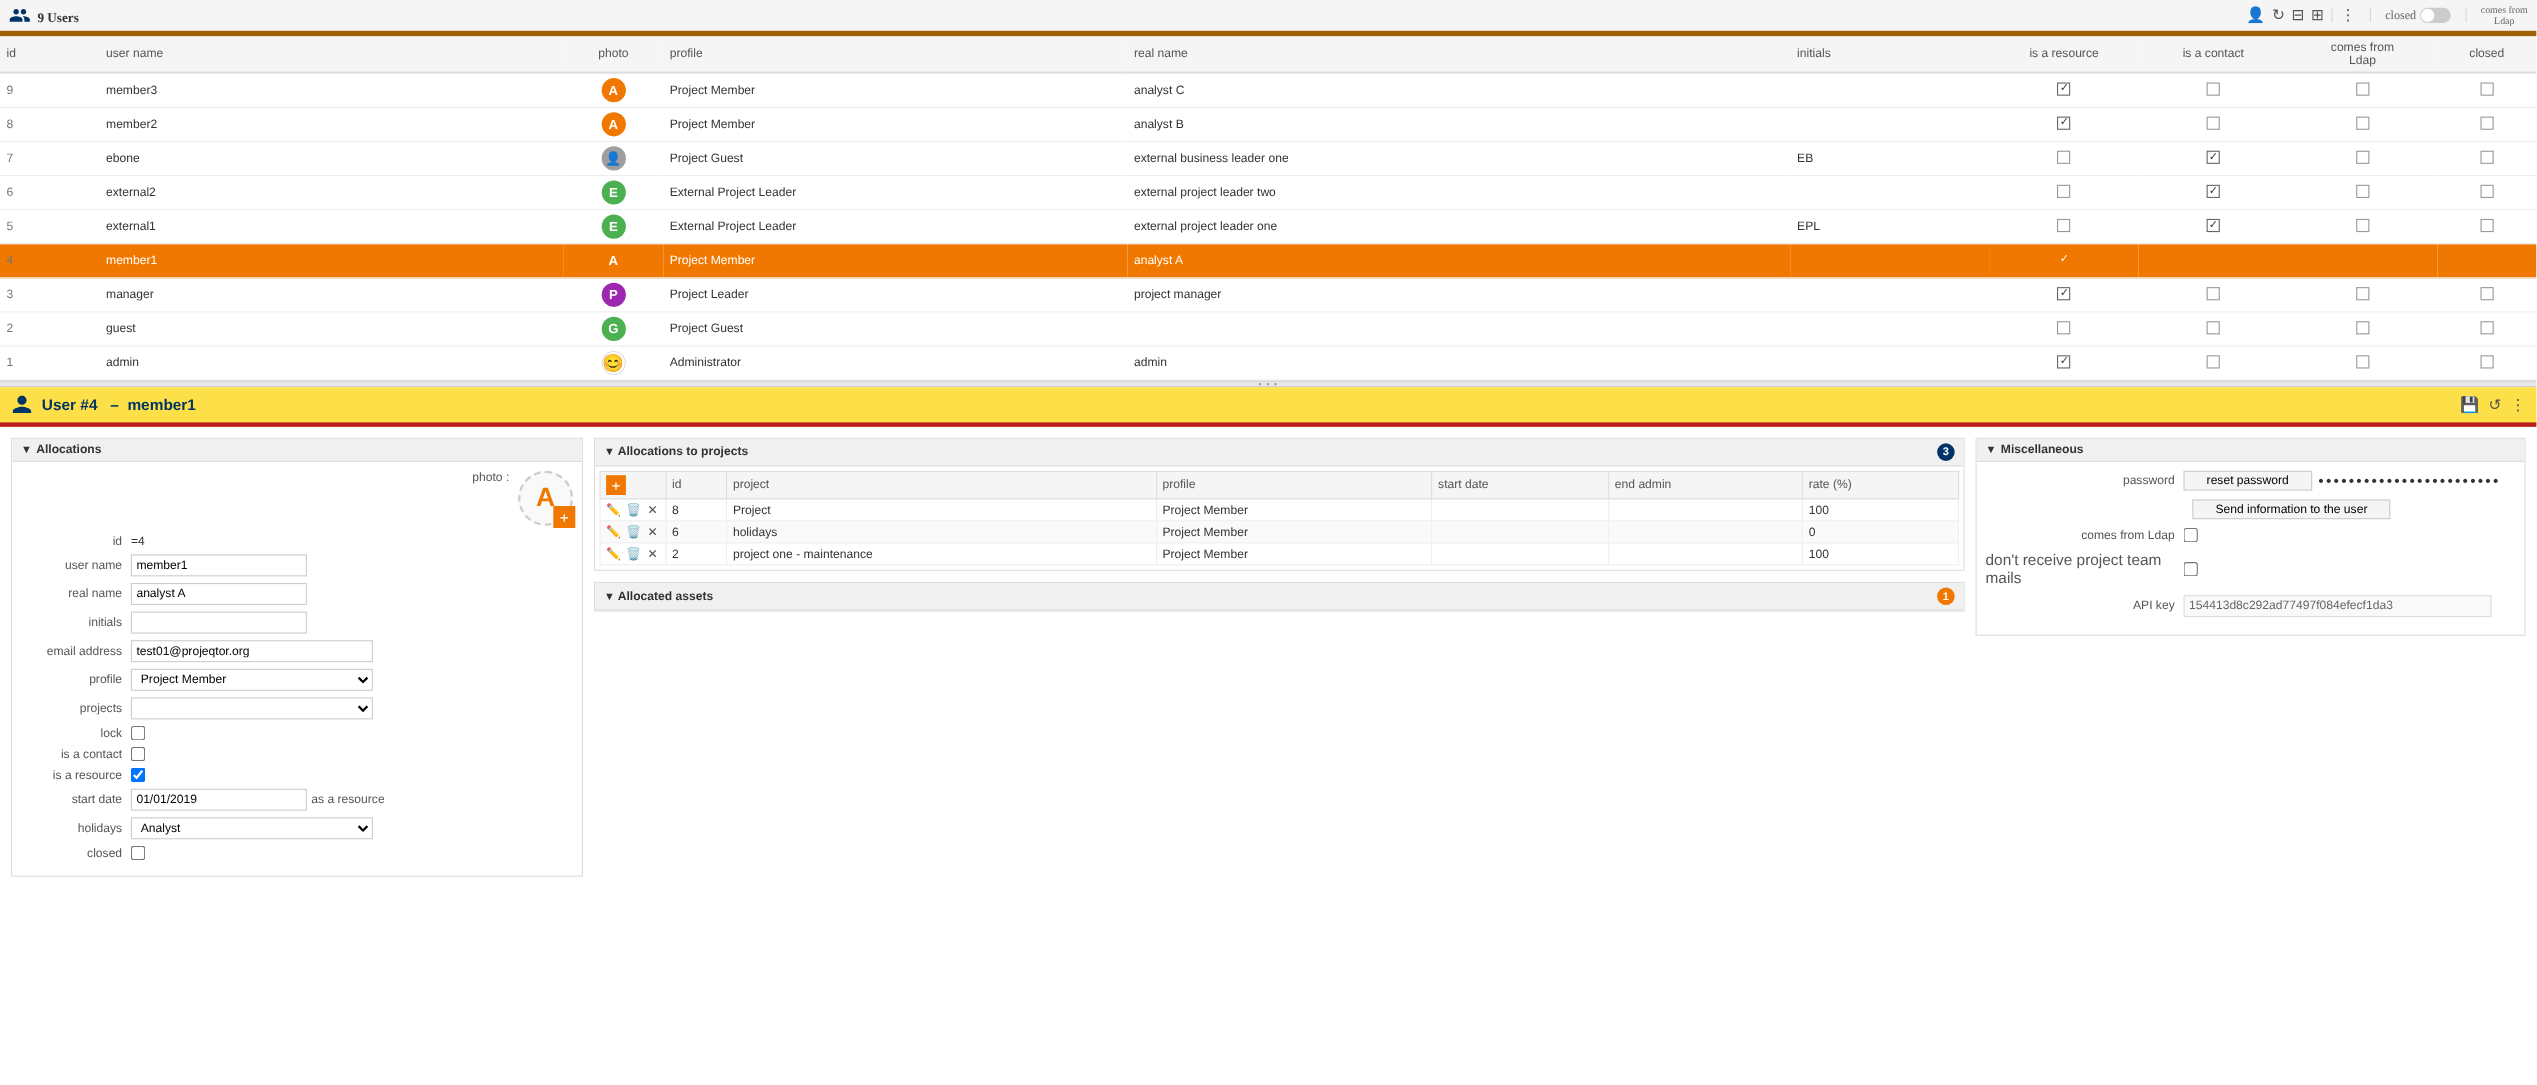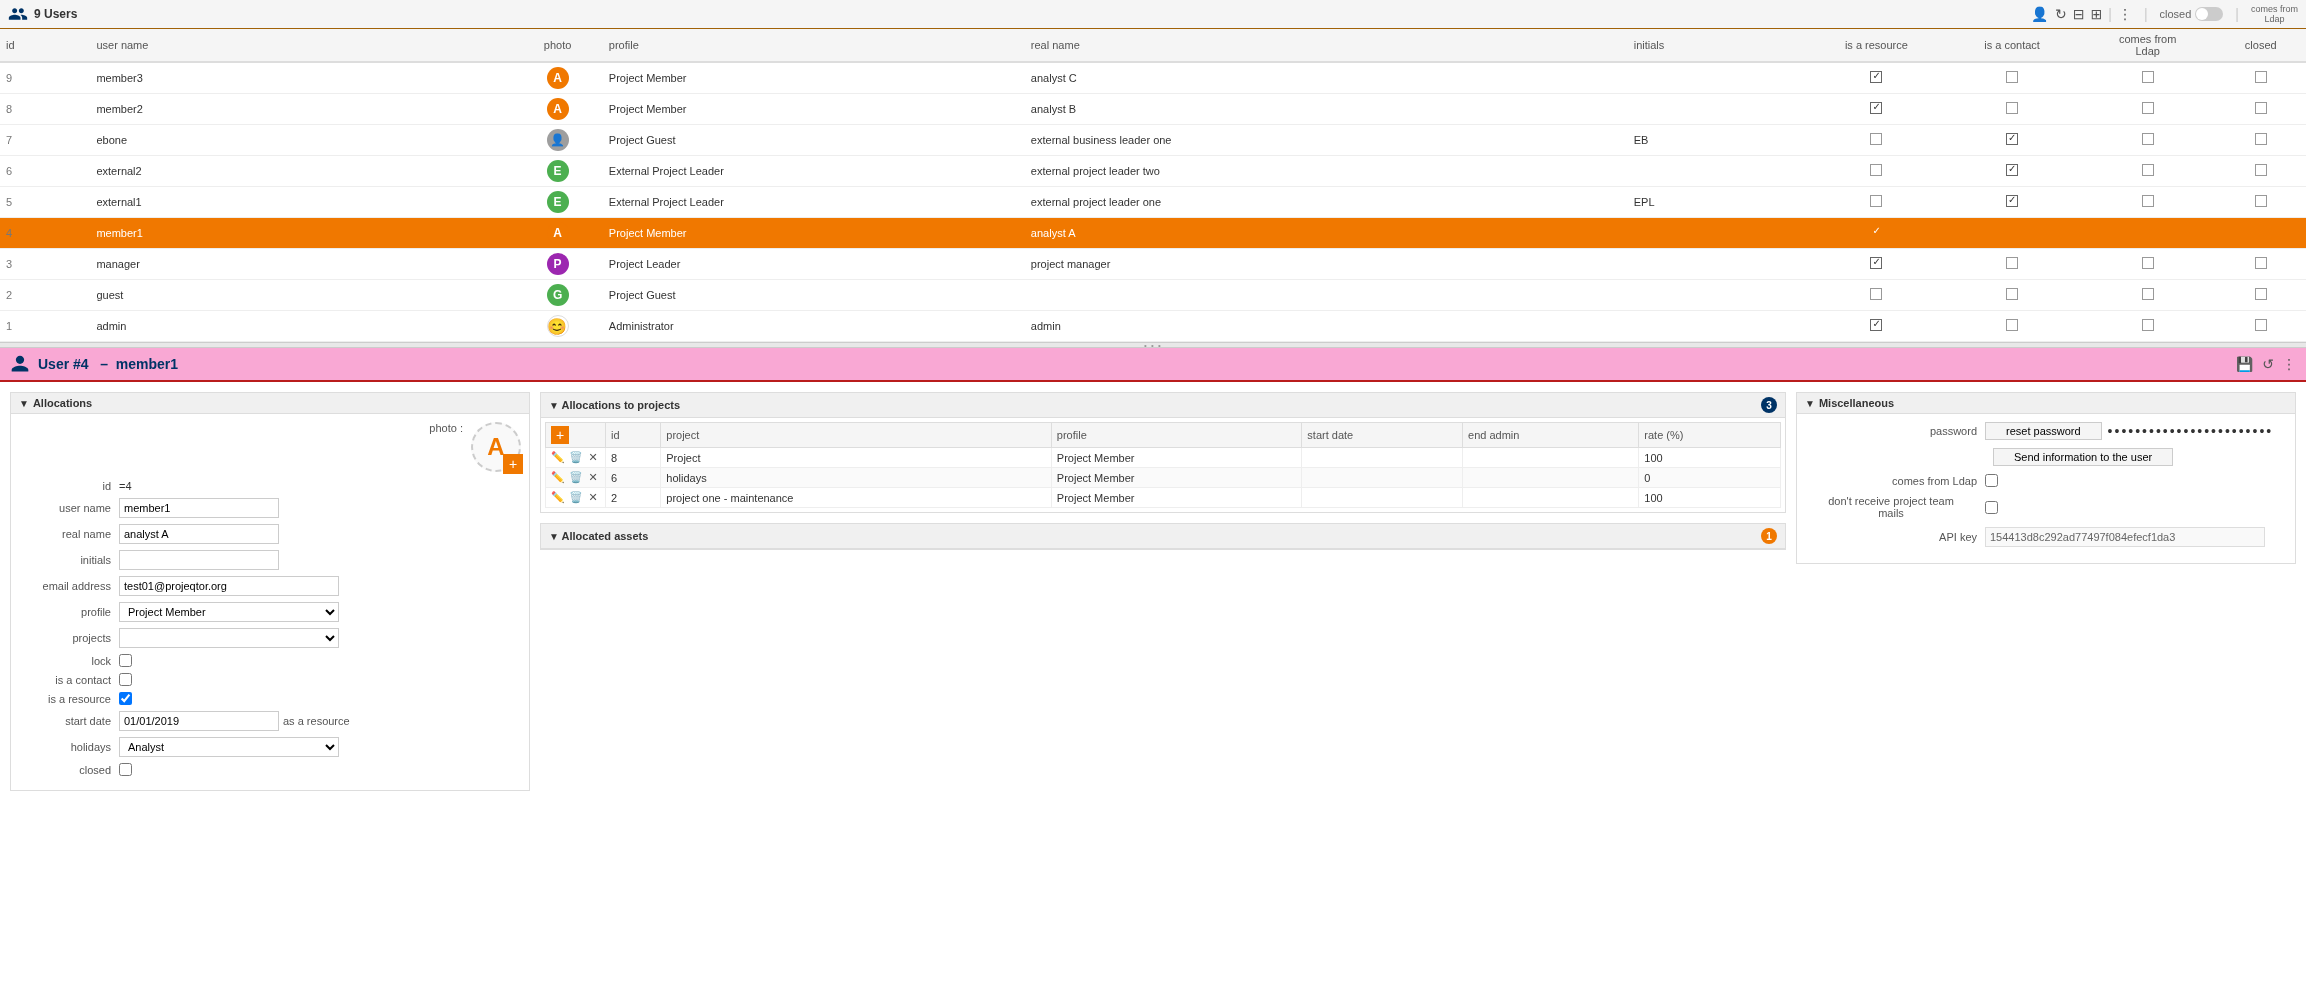--- a/index.html
+++ b/index.html
@@ -1,21 +1,21 @@
 <!DOCTYPE html>
 <html><head>
   <meta charset="utf-8">
   <style>
     * { box-sizing: border-box; margin: 0; padding: 0; }
     body { font-family: Arial, sans-serif; font-size: 11px; color: #333; background: #fff; overflow-x: hidden; }
 
     
     .top-bar {
-      display: flex; align-items: center; padding: 4px 8px;
-      border-bottom: 1px solid #a16207; background: #f5f5f5; min-height: 28px;
+      display: flex; align-items: flex-end; padding: 4px 8px;
+      border-bottom: 5px solid #a16207; background: #f5f5f5; min-height: 28px; font-family: Liberation Serif, serif;
     }
     .top-bar-title { font-weight: bold; font-size: 12px; margin-left: 6px; }
     .top-bar-spacer { flex: 1; }
     .top-bar-icons { display: flex; gap: 6px; align-items: center; font-size: 14px; color: #555; }
     .top-bar-icons span { cursor: pointer; }
     .status-closed { display: flex; align-items: center; gap: 4px; font-size: 11px; color: #666; }
     .toggle-off { width: 28px; height: 14px; background: #ccc; border-radius: 7px; display: inline-block; position: relative; }
     .toggle-off::after { content: ''; width: 12px; height: 12px; background: #fff; border-radius: 50%; position: absolute; top: 1px; left: 1px; }
     .comes-from-ldap { display: flex; flex-direction: column; align-items: center; font-size: 9px; color: #666; }
 
@@ -28,21 +28,21 @@
     .user-table td { padding: 4px 6px; border-bottom: 1px solid #eee; font-size: 11px; white-space: nowrap; }
     .user-table tr.selected { background: #f07800; color: #fff; }
     .user-table tr.selected td { color: #fff; }
 
     
     .avatar { width: 22px; height: 22px; border-radius: 50%; display: inline-flex; align-items: center; justify-content: center; font-size: 12px; font-weight: bold; color: #fff; }
 
     
     .splitter { width: 100%; height: 6px; background: #e8e8e8; border-top: 1px solid #ccc; border-bottom: 1px solid #ccc; display: flex; align-items: center; justify-content: center; cursor: row-resize; }
     .splitter-dots { color: #999; font-size: 8px; letter-spacing: 1px; }
-    .detail-header { display: flex; align-items: center; padding: 6px 10px; border-bottom: 2px solid #b91c1c; background: #f9a8d4; }
+    .detail-header { display: flex; align-items: center; padding: 6px 10px; border-bottom: 4px solid #b91c1c; background: #fde047; }
     .detail-header-title { font-size: 14px; font-weight: bold; color: #003366; margin-left: 8px; }
     .detail-header-spacer { flex: 1; }
     .detail-header-icons { display: flex; gap: 8px; align-items: center; color: #555; font-size: 14px; }
 
     .detail-body { display: flex; gap: 0; padding: 10px; }
 
     
     .section { border: 1px solid #ddd; margin-bottom: 10px; }
     .section-title { background: #f0f0f0; padding: 4px 8px; font-weight: bold; font-size: 11px; border-bottom: 1px solid #ddd; display: flex; align-items: center; gap: 4px; cursor: pointer; }
     .section-title .arrow { font-size: 10px; }
@@ -559,21 +559,21 @@
         <div style="margin-bottom:8px; margin-left:188px;">
           <button class="reset-btn">Send information to the user</button>
         </div>
 
         <div class="misc-row">
           <span class="misc-label">comes from Ldap</span>
           <input type="checkbox" style="">
         </div>
 
         <div class="misc-row">
-          <span class="misc-label" style="text-align:center; min-width:180px; padding-right:8px; color:#555; font-size:11px;">don't receive project team<br>mails</span>
+          <span class="misc-label" style="text-align:left; min-width:180px; padding-right:8px; color:#555; font-size:14px;">don't receive project team<br>mails</span>
           <input type="checkbox" style="">
         </div>
 
         <div class="misc-row">
           <span class="misc-label">API key</span>
           <input class="api-key-input" type="text" readonly="" value="154413d8c292ad77497f084efecf1da3" style="">
         </div>
 
       </div>
     </div>

